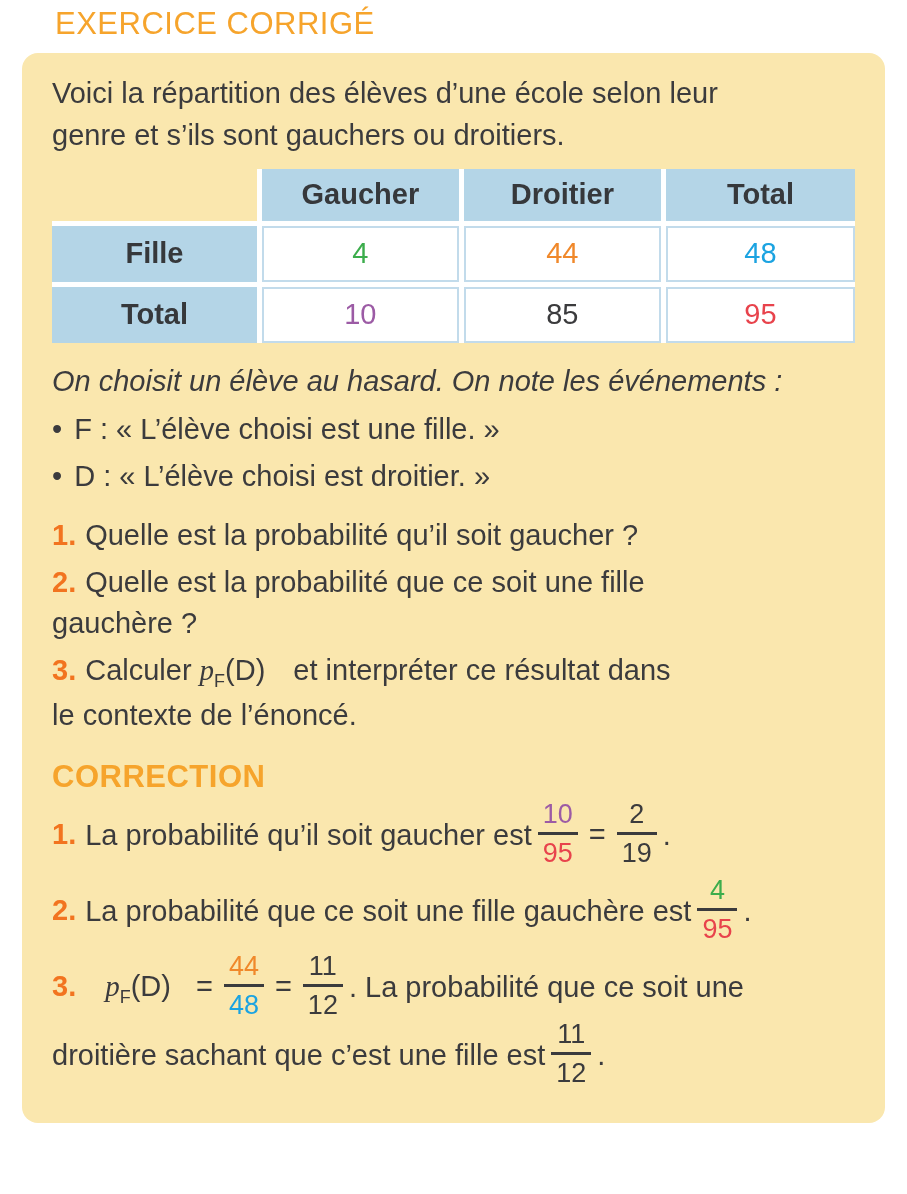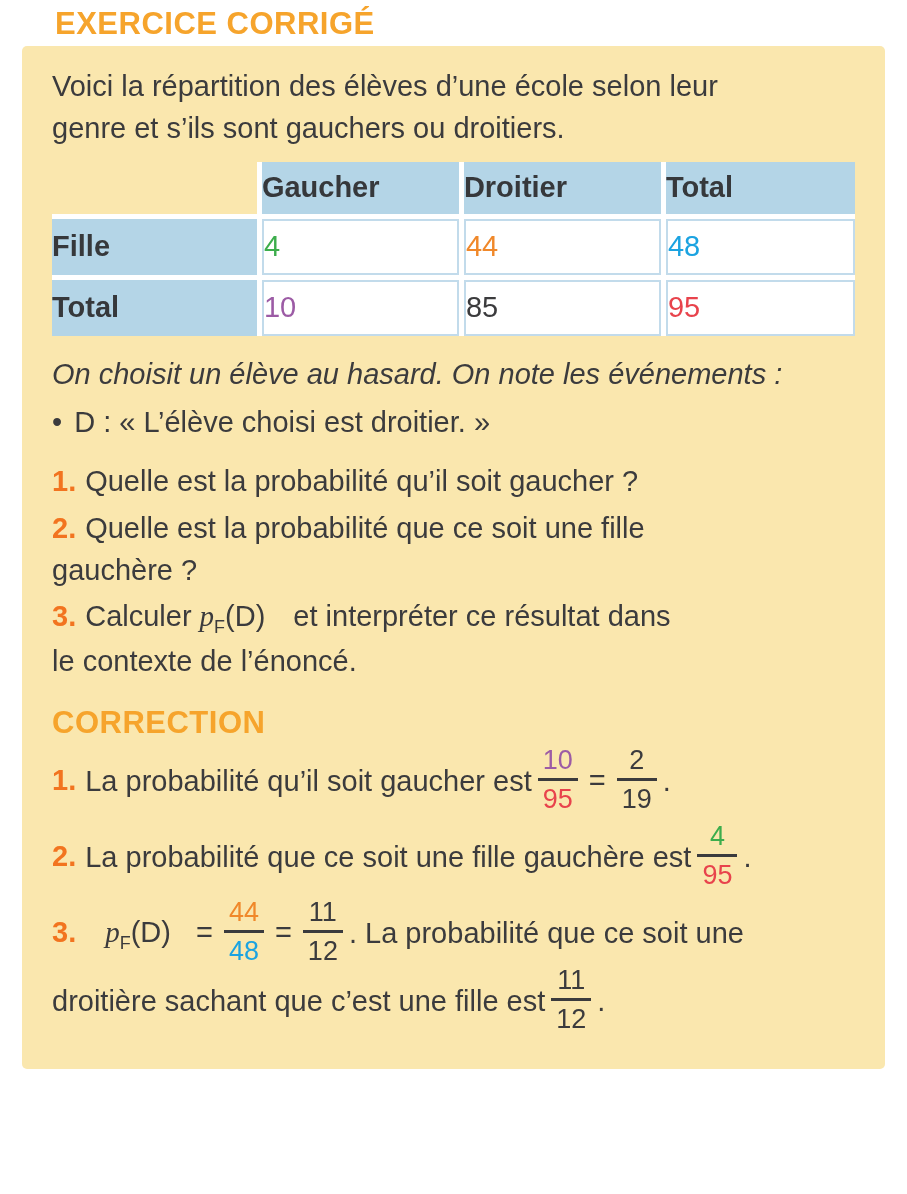--- a/index.html
+++ b/index.html
@@ -1,38 +1,38 @@
 <!DOCTYPE html>
 <html lang="fr"><head>
 <meta charset="utf-8">
 <style>
   html,body{margin:0;padding:0;}
   body{
     width:907px;height:1194px;background:#ffffff;overflow:hidden;
     font-family:"Liberation Sans", sans-serif;color:#3B3B3D;
   }
   .page-title{
-    margin:6px 0 4px 55px;font-size:31px;font-weight:700;
+    margin:6px 0 11px 55px;font-size:31px;font-weight:400;
     color:#F6A42C;letter-spacing:.5px;
   }
   .card{
     margin-left:22px;width:863px;box-sizing:border-box;
-    background:#FAE7AE;border-radius:5px;
+    background:#FAE7AE;border-radius:16px;
     padding:20px 30px 24px 30px;
   }
   .intro{font-size:29px;line-height:1.44;margin:0 0 12px 0;}
 
   
   .table-wrap{overflow:hidden;margin:12px 0 18px 0;}
   table.freq{
     border-collapse:separate;border-spacing:5px;background:#ffffff;
     margin:-5px;width:calc(100% + 10px);table-layout:fixed;
   }
   table.freq th, table.freq td{
-    height:52px;font-size:29px;text-align:left;padding:0;
+    height:52px;font-size:29px;text-align:center;padding:0;
   }
   th.colhead{background:#B4D5E7;font-weight:700;color:#36383B;}
   th.rowlabel{background:#B4D5E7;font-weight:700;color:#36383B;text-align:left;padding-left:14px;}
   td.data{background:#ffffff;border:2px solid #C2DBEB;}
   td.corner{background:#FAE7AE;}
 
   .events-lead{font-size:29px;margin:4px 0 6px 0;line-height:1.4;white-space:nowrap;font-style:italic;}
   ul.events{list-style:none;margin:0 0 8px 0;padding:0;font-size:29px;line-height:1.55;}
   ul.events li{margin:2px 0;}
   .bullet{margin-right:12px;}
@@ -106,20 +106,23 @@
         <td class="data c-red">95</td>
       </tr>
     </tbody>
       </table>
   </div>
 
   <p class="events-lead">On choisit un élève au hasard. On note les événements :</p>
 
   <ul class="events">
     <li>
+      <span class="bullet">•</span><span>F : « L’élève choisi est une fille. »</span>
+    </li>
+    <li>
       <span class="bullet">•</span><span>D : « L’élève choisi est droitier. »</span>
     </li>
   </ul>
 
   <div class="questions">
     <p>
       <span class="qnum">1.</span><span>Quelle est la probabilité qu’il soit gaucher ?</span>
     </p>
     <p>
       <span class="qnum">2.</span><span>Quelle est la probabilité que ce soit une fille</span><br>

